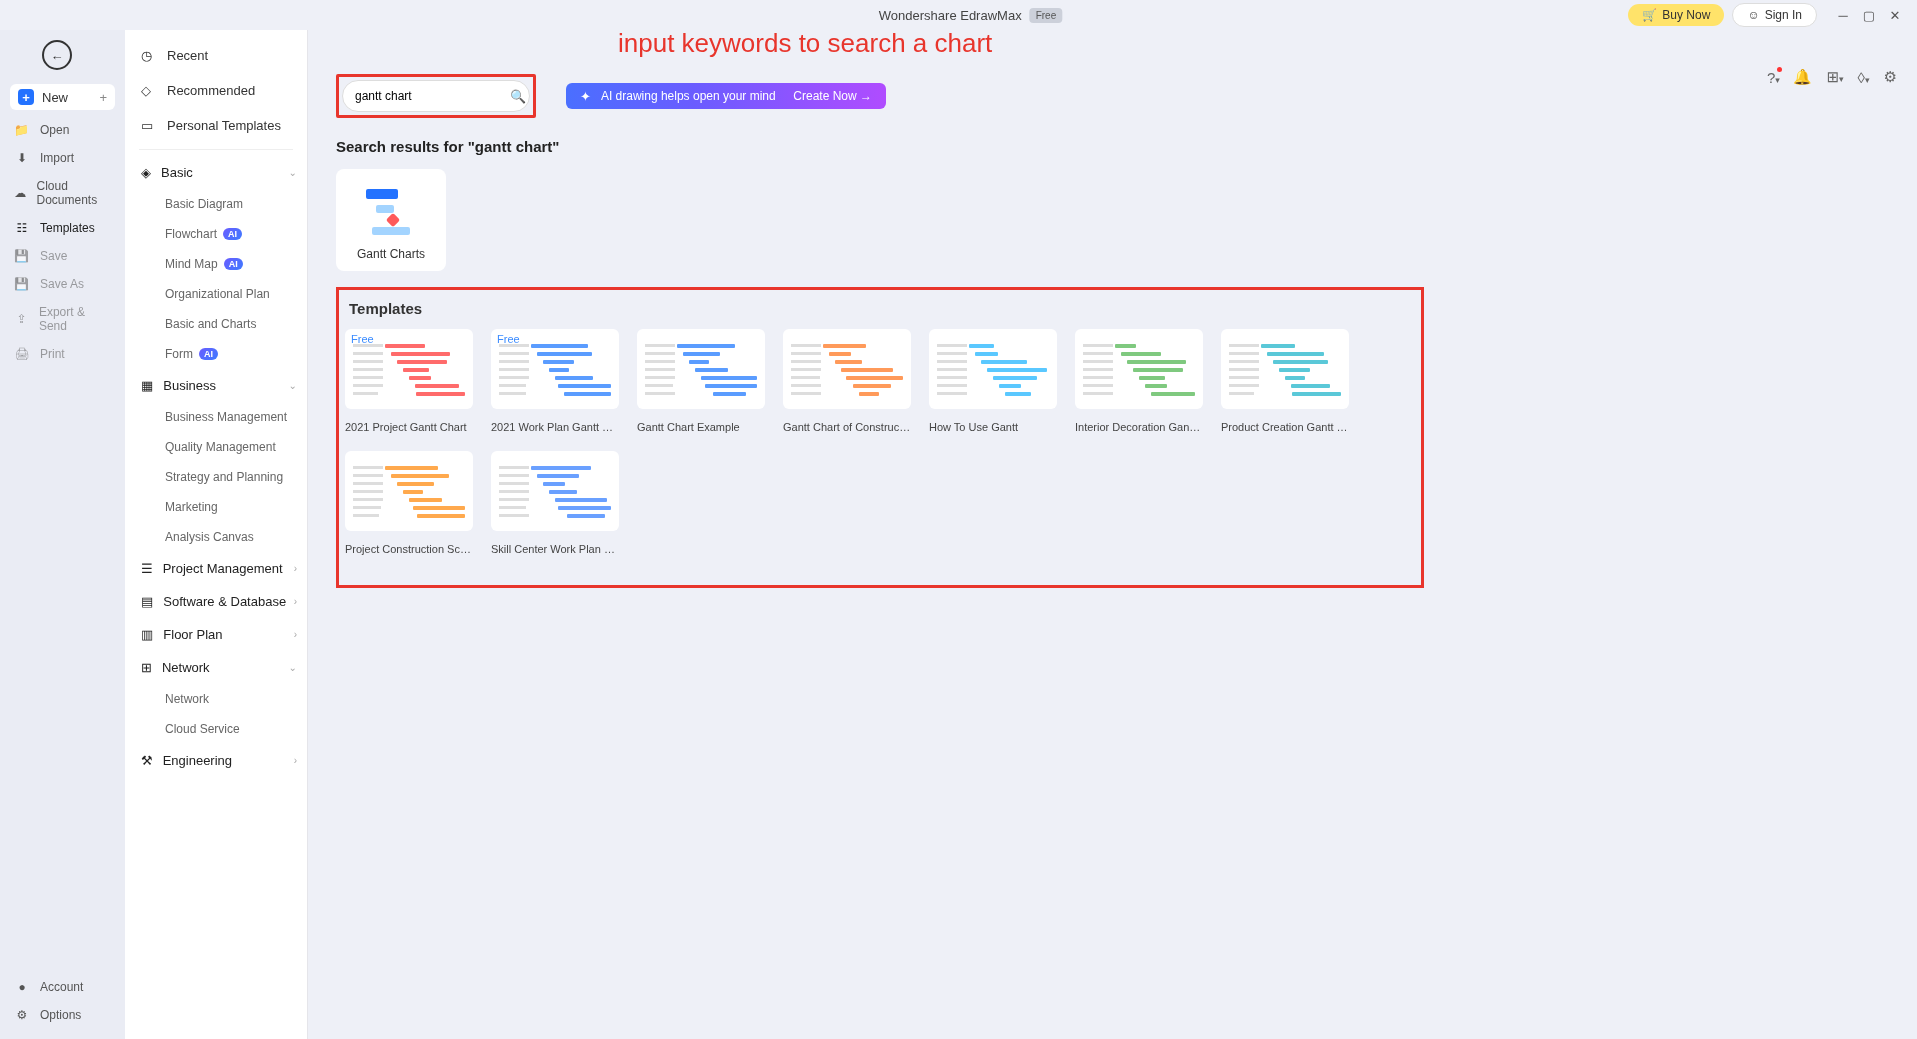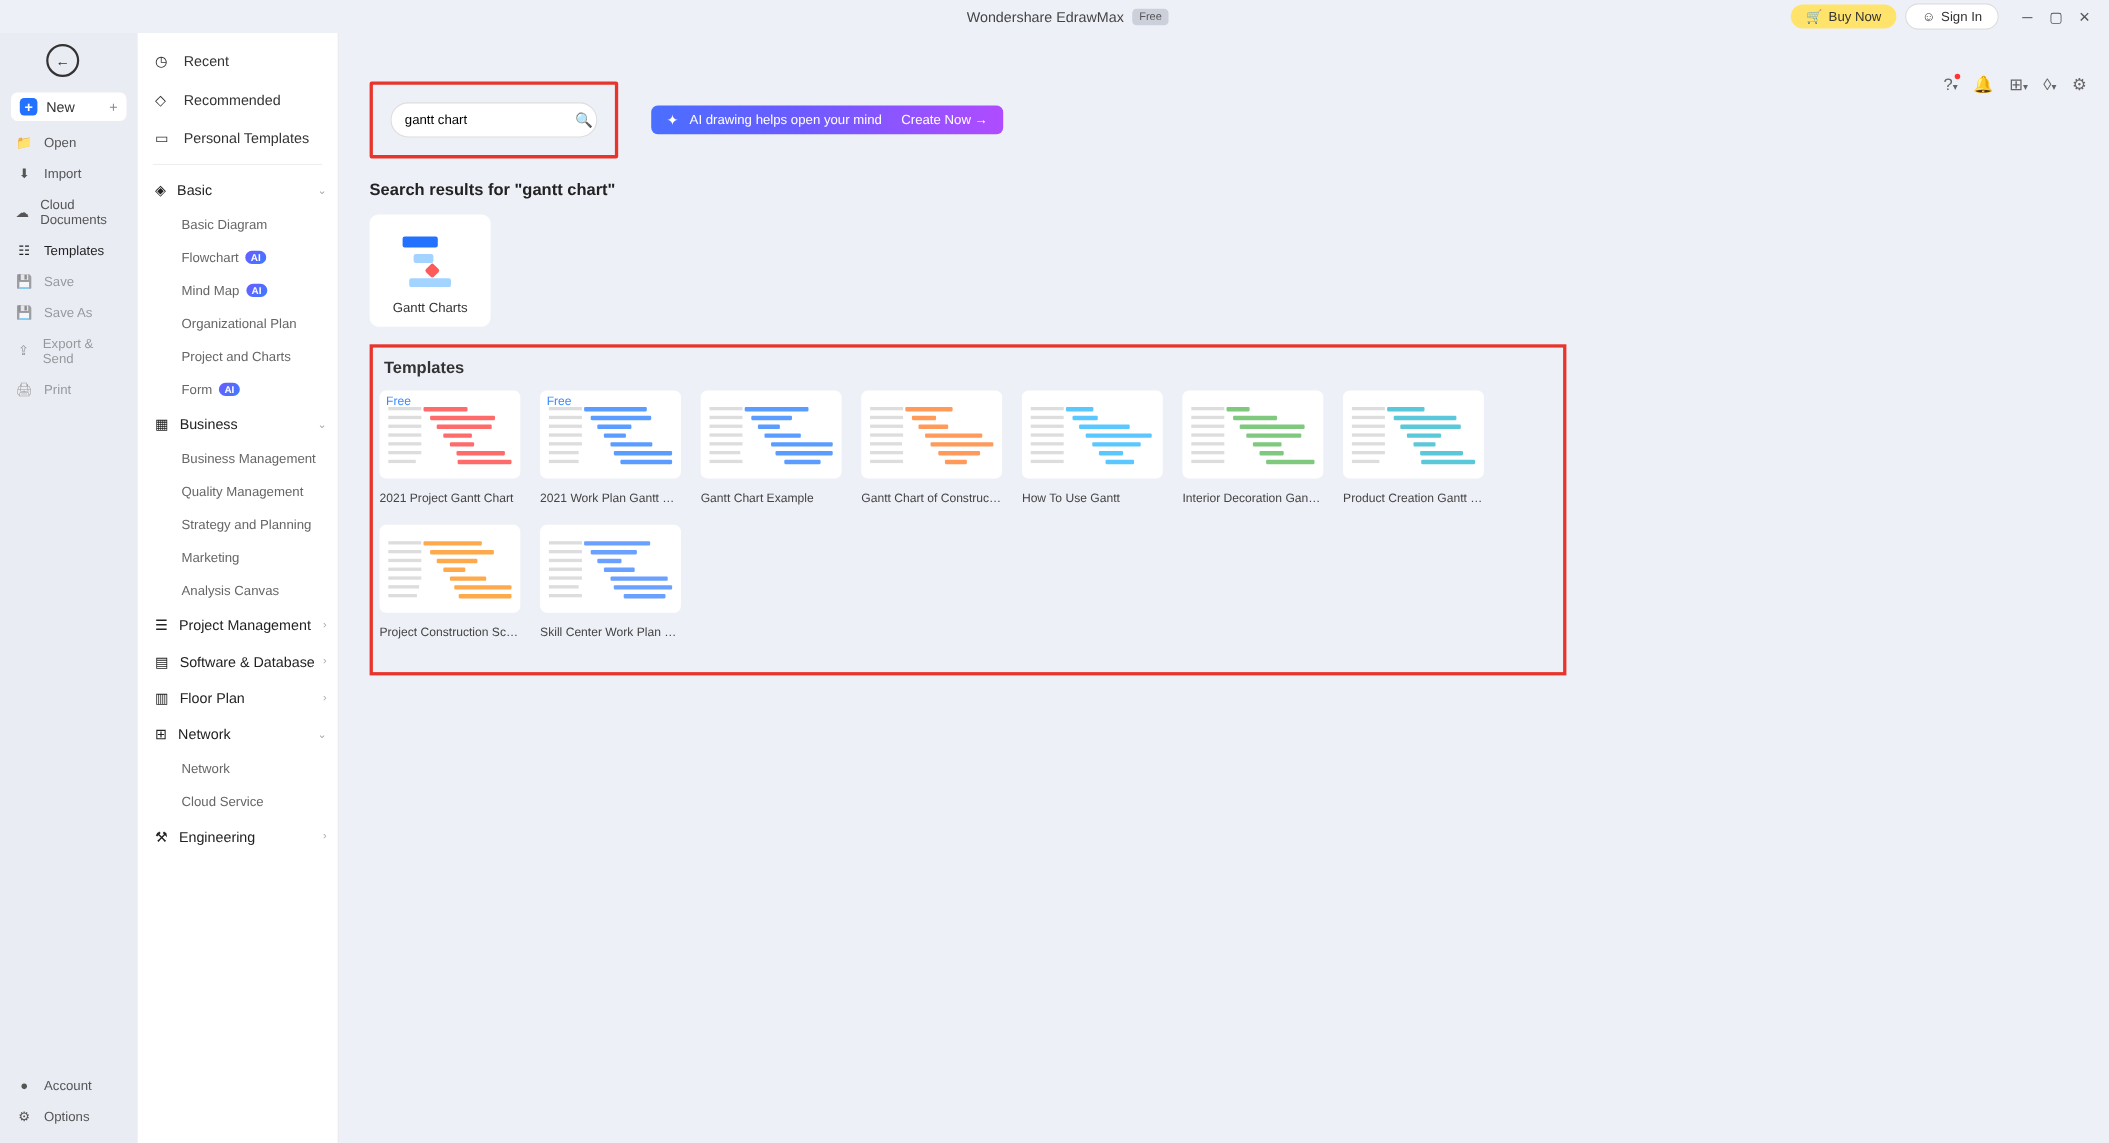--- a/index.html
+++ b/index.html
@@ -144,21 +144,21 @@
   color: #e8352c;
   font-size: 26px;
   font-family: "Comic Sans MS", cursive, sans-serif;
 }
 .search-row {
   display:flex; align-items:center; gap: 30px;
   margin-top: 24px;
 }
 .search-box-wrap {
   border: 3px solid #e8352c;
-  padding: 16px;
+  padding: 3px;
   border-radius: 2px;
 }
 .search-box {
   width: 188px;
   height: 32px;
   background:#fff;
   border:1px solid #ddd;
   border-radius: 16px;
   display:flex; align-items:center;
   padding: 0 12px;
@@ -357,21 +357,21 @@
         <span class="ai-badge">AI</span>
       </div>
     <div class="col2-sub">
         <span>Mind Map</span>
         <span class="ai-badge">AI</span>
       </div>
     <div class="col2-sub">
         <span>Organizational Plan</span>
       </div>
     <div class="col2-sub">
-        <span>Project and Charts</span>
+        <span>Basic and Charts</span>
       </div>
     <div class="col2-sub">
         <span>Form</span>
         <span class="ai-badge">AI</span>
       </div>
 
     <div class="col2-cat">
       <span class="ico">▦</span>
       <span>Business</span>
       <span class="chev">⌄</span>
@@ -419,20 +419,21 @@
         <span>Cloud Service</span>
       </div>
     <div class="col2-cat">
       <span class="ico">⚒</span>
       <span>Engineering</span>
       <span class="chev">›</span>
     </div>
   </div>
 
   <div class="content">
+    <div class="annotation-top">input keywords to search a chart</div>
 
     <div class="search-row">
       <div class="search-box-wrap">
         <div class="search-box">
           <input type="text" value="gantt chart" style="">
           <span class="search-ic">🔍</span>
         </div>
       </div>
       <div class="ai-banner">
         <span class="spark">✦</span>

